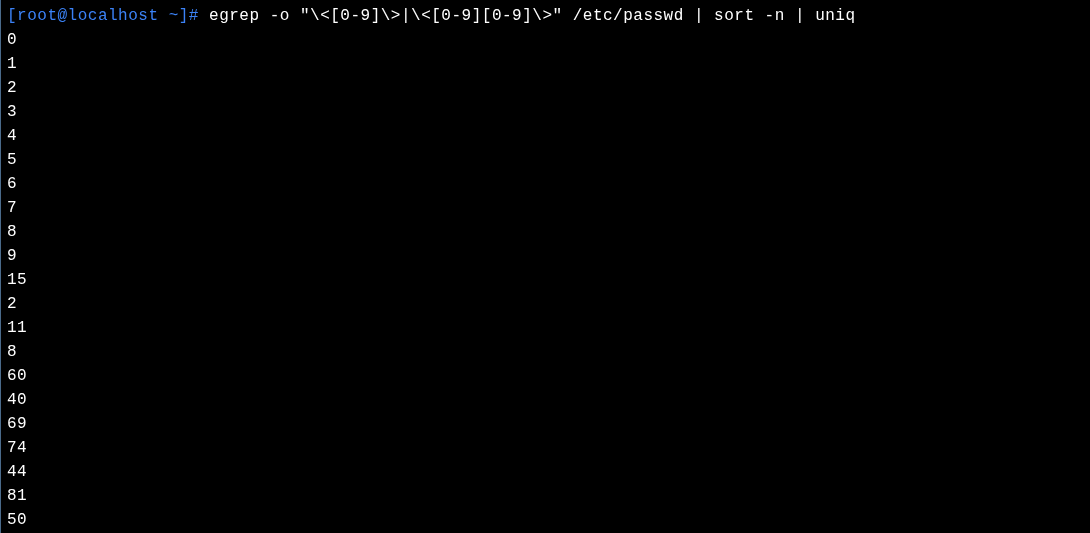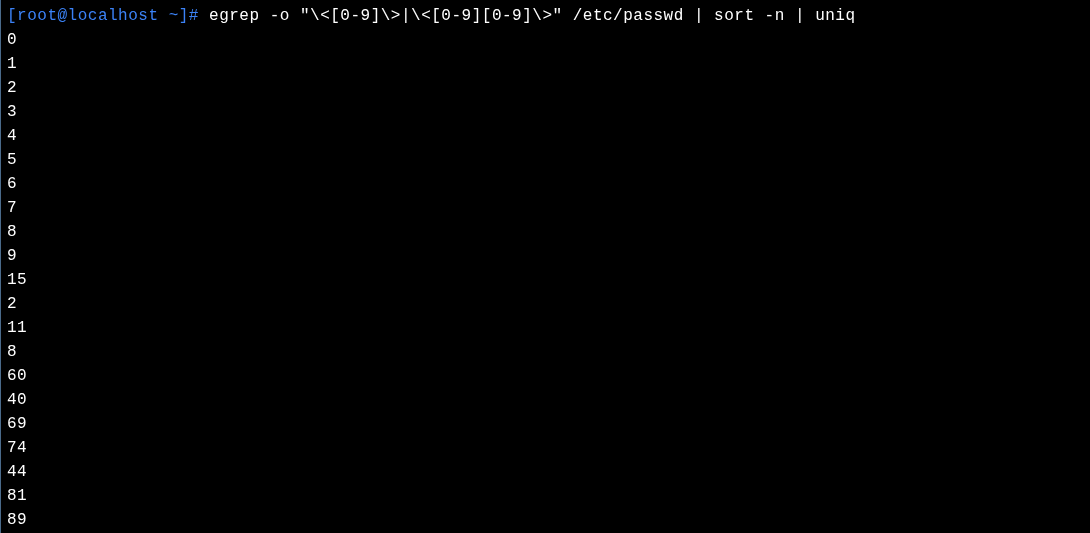--- a/index.html
+++ b/index.html
@@ -47,14 +47,14 @@
 <div class="output-line terminal-line">15</div>
 <div class="output-line terminal-line">2</div>
 <div class="output-line terminal-line">11</div>
 <div class="output-line terminal-line">8</div>
 <div class="output-line terminal-line">60</div>
 <div class="output-line terminal-line">40</div>
 <div class="output-line terminal-line">69</div>
 <div class="output-line terminal-line">74</div>
 <div class="output-line terminal-line">44</div>
 <div class="output-line terminal-line">81</div>
-<div class="output-line terminal-line">89</div>
+<div class="output-line terminal-line">50</div>
 <div class="output-line terminal-line">99</div>
 
 </body></html>

